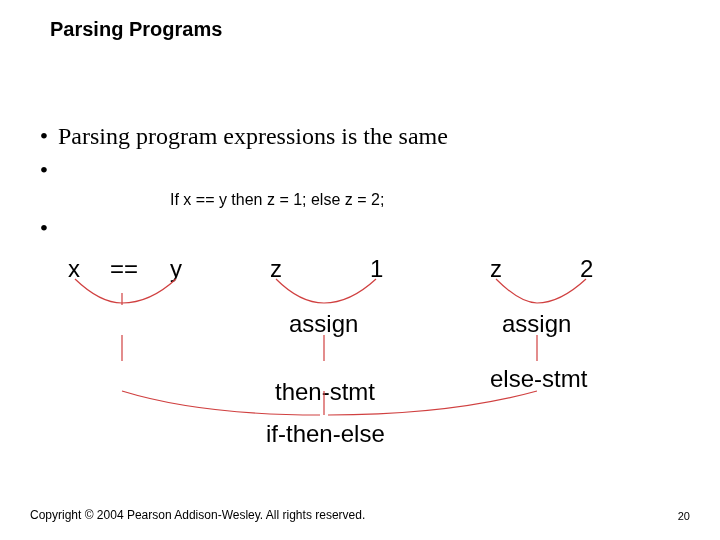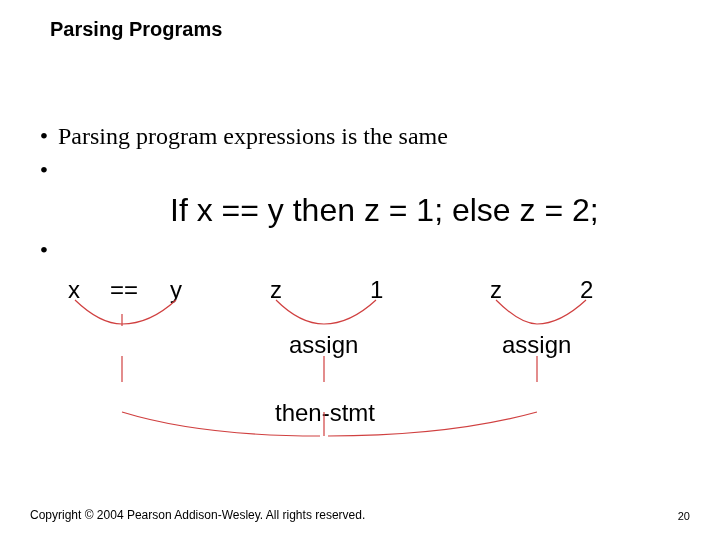--- a/index.html
+++ b/index.html
@@ -35,21 +35,21 @@
     align-items: baseline;
     margin-bottom: 2px;
   }
   .bullet .dot {
     width: 28px;
     flex: 0 0 28px;
     text-align: center;
   }
   .code-line {
     font-family: Arial, Helvetica, sans-serif;
-    font-size: 32px;
+    font-size: 16px;
     margin-left: 140px;
     margin-top: 2px;
     margin-bottom: 2px;
   }
   .diagram {
     position: relative;
     width: 660px;
     height: 220px;
     margin-top: 8px;
     font-family: Arial, Helvetica, sans-serif;
@@ -115,21 +115,23 @@
     <span class="leaf" style="left:140px; top:0;">y</span>
     <span class="leaf" style="left:240px; top:0;">z</span>
     <span class="leaf" style="left:340px; top:0;">1</span>
     <span class="leaf" style="left:460px; top:0;">z</span>
     <span class="leaf" style="left:550px; top:0;">2</span>
 
     <span class="node" style="left:259px; top:55px;">assign</span>
     <span class="node" style="left:472px; top:55px;">assign</span>
 
     <span class="node" style="left:245px; top:123px;">then-stmt</span>
+    <span class="node" style="left:460px; top:110px;">else-stmt</span>
 
+    <span class="node" style="left:236px; top:165px;">if-then-else</span>
 
     <svg class="branches">
 
       <path d="M 45 26 Q 70 50 92 50"></path>
       <line x1="92" y1="40" x2="92" y2="52"></line>
       <path d="M 146 26 Q 120 50 92 50"></path>
 
       <path d="M 246 26 Q 270 50 294 50"></path>
       <path d="M 346 26 Q 320 50 294 50"></path>
 

